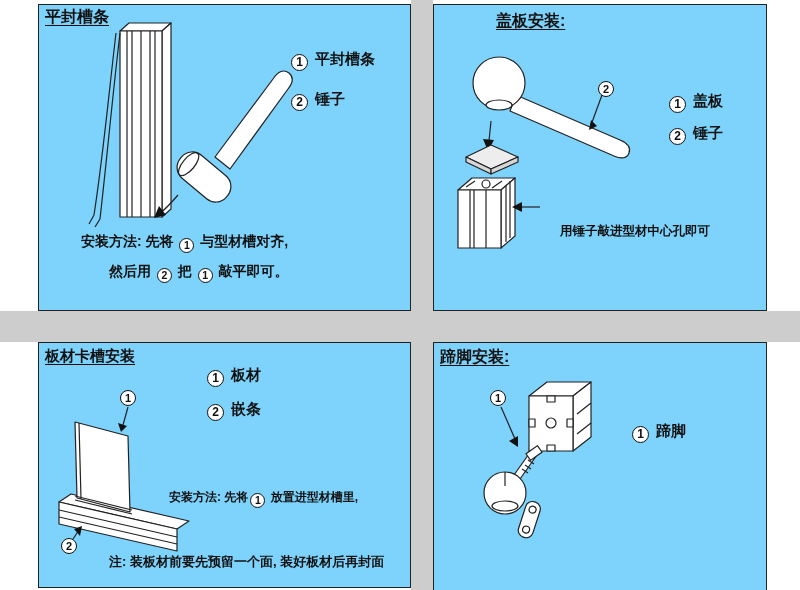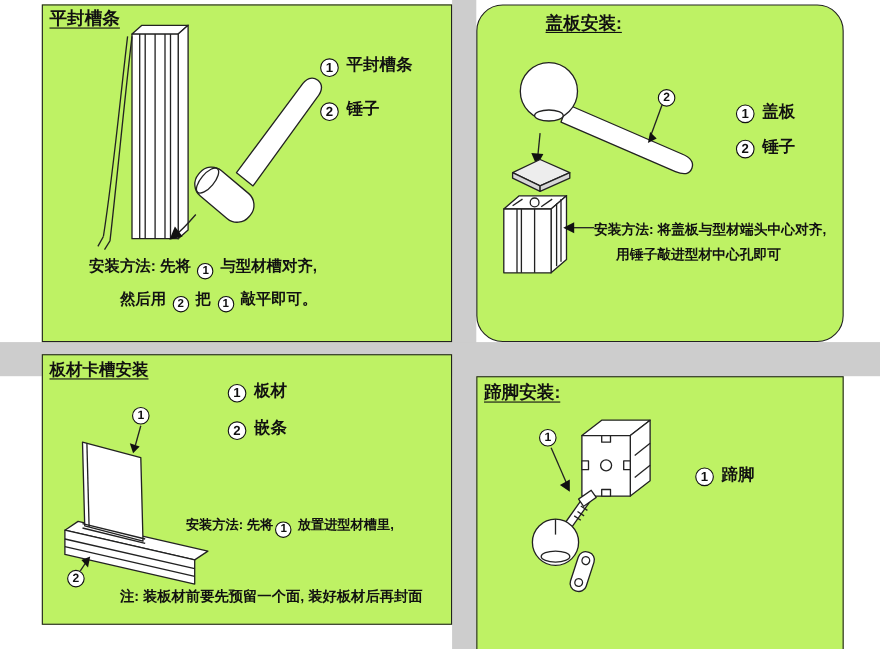--- a/index.html
+++ b/index.html
@@ -8,24 +8,24 @@
     width:800px; height:590px; overflow:hidden;
     font-family:"Liberation Sans","DejaVu Sans",sans-serif;
     color:#111;
   }
   #stage { position:relative; width:800px; height:590px; background:#fff; }
 
   .divider { position:absolute; background:#cdcdcd; }
   #divider-v { left:411px; top:0; width:22px; height:590px; }
   #divider-h { left:0; top:311px; width:800px; height:31px; }
 
-  .panel { position:absolute; background:#bef264; border:1px solid #222; }
+  .panel { position:absolute; background:#7dd3fc; border:1px solid #222; }
   #panel-tl { left:38px;  top:4px;   width:373px; height:307px; }
-  #panel-tr { left:433px; top:4px;   width:334px; height:307px;border-radius:24px; }
-  #panel-bl { left:38px;  top:322px; width:373px; height:246px; }
+  #panel-tr { left:433px; top:4px;   width:334px; height:307px; }
+  #panel-bl { left:38px;  top:342px; width:373px; height:246px; }
   #panel-br { left:433px; top:342px; width:334px; height:306px; }
 
   .title {
     position:absolute; font-weight:bold;
     text-decoration:underline; text-underline-offset:3px;
     white-space:nowrap;
   }
   .legend-item {
     position:absolute; display:flex; align-items:center; gap:7px;
     font-weight:bold; font-size:15px; white-space:nowrap;
@@ -148,21 +148,20 @@
 
     <div class="legend-item" style="left:235px;top:86px;">
       <span class="legend-num circnum"><span class="cnum">1</span></span>
       <span class="legend-label">盖板</span>
     </div>
     <div class="legend-item" style="left:235px;top:118px;">
       <span class="legend-num circnum"><span class="cnum">2</span></span>
       <span class="legend-label">锤子</span>
     </div>
 
-    <div class="ins" style="left:106px;top:196px;font-size:12.5px;">安装方法: 将盖板与型材端头中心对齐,</div>
     <div class="ins" style="left:126px;top:218px;font-size:12.5px;">用锤子敲进型材中心孔即可</div>
   </div>
 
   <div id="panel-bl" class="panel">
     <div class="title" style="left:6px;top:4px;font-size:15px;">板材卡槽安装</div>
 
     <div class="legend-item" style="left:168px;top:22px;">
       <span class="legend-num circnum"><span class="cnum">1</span></span>
       <span class="legend-label">板材</span>
     </div>

